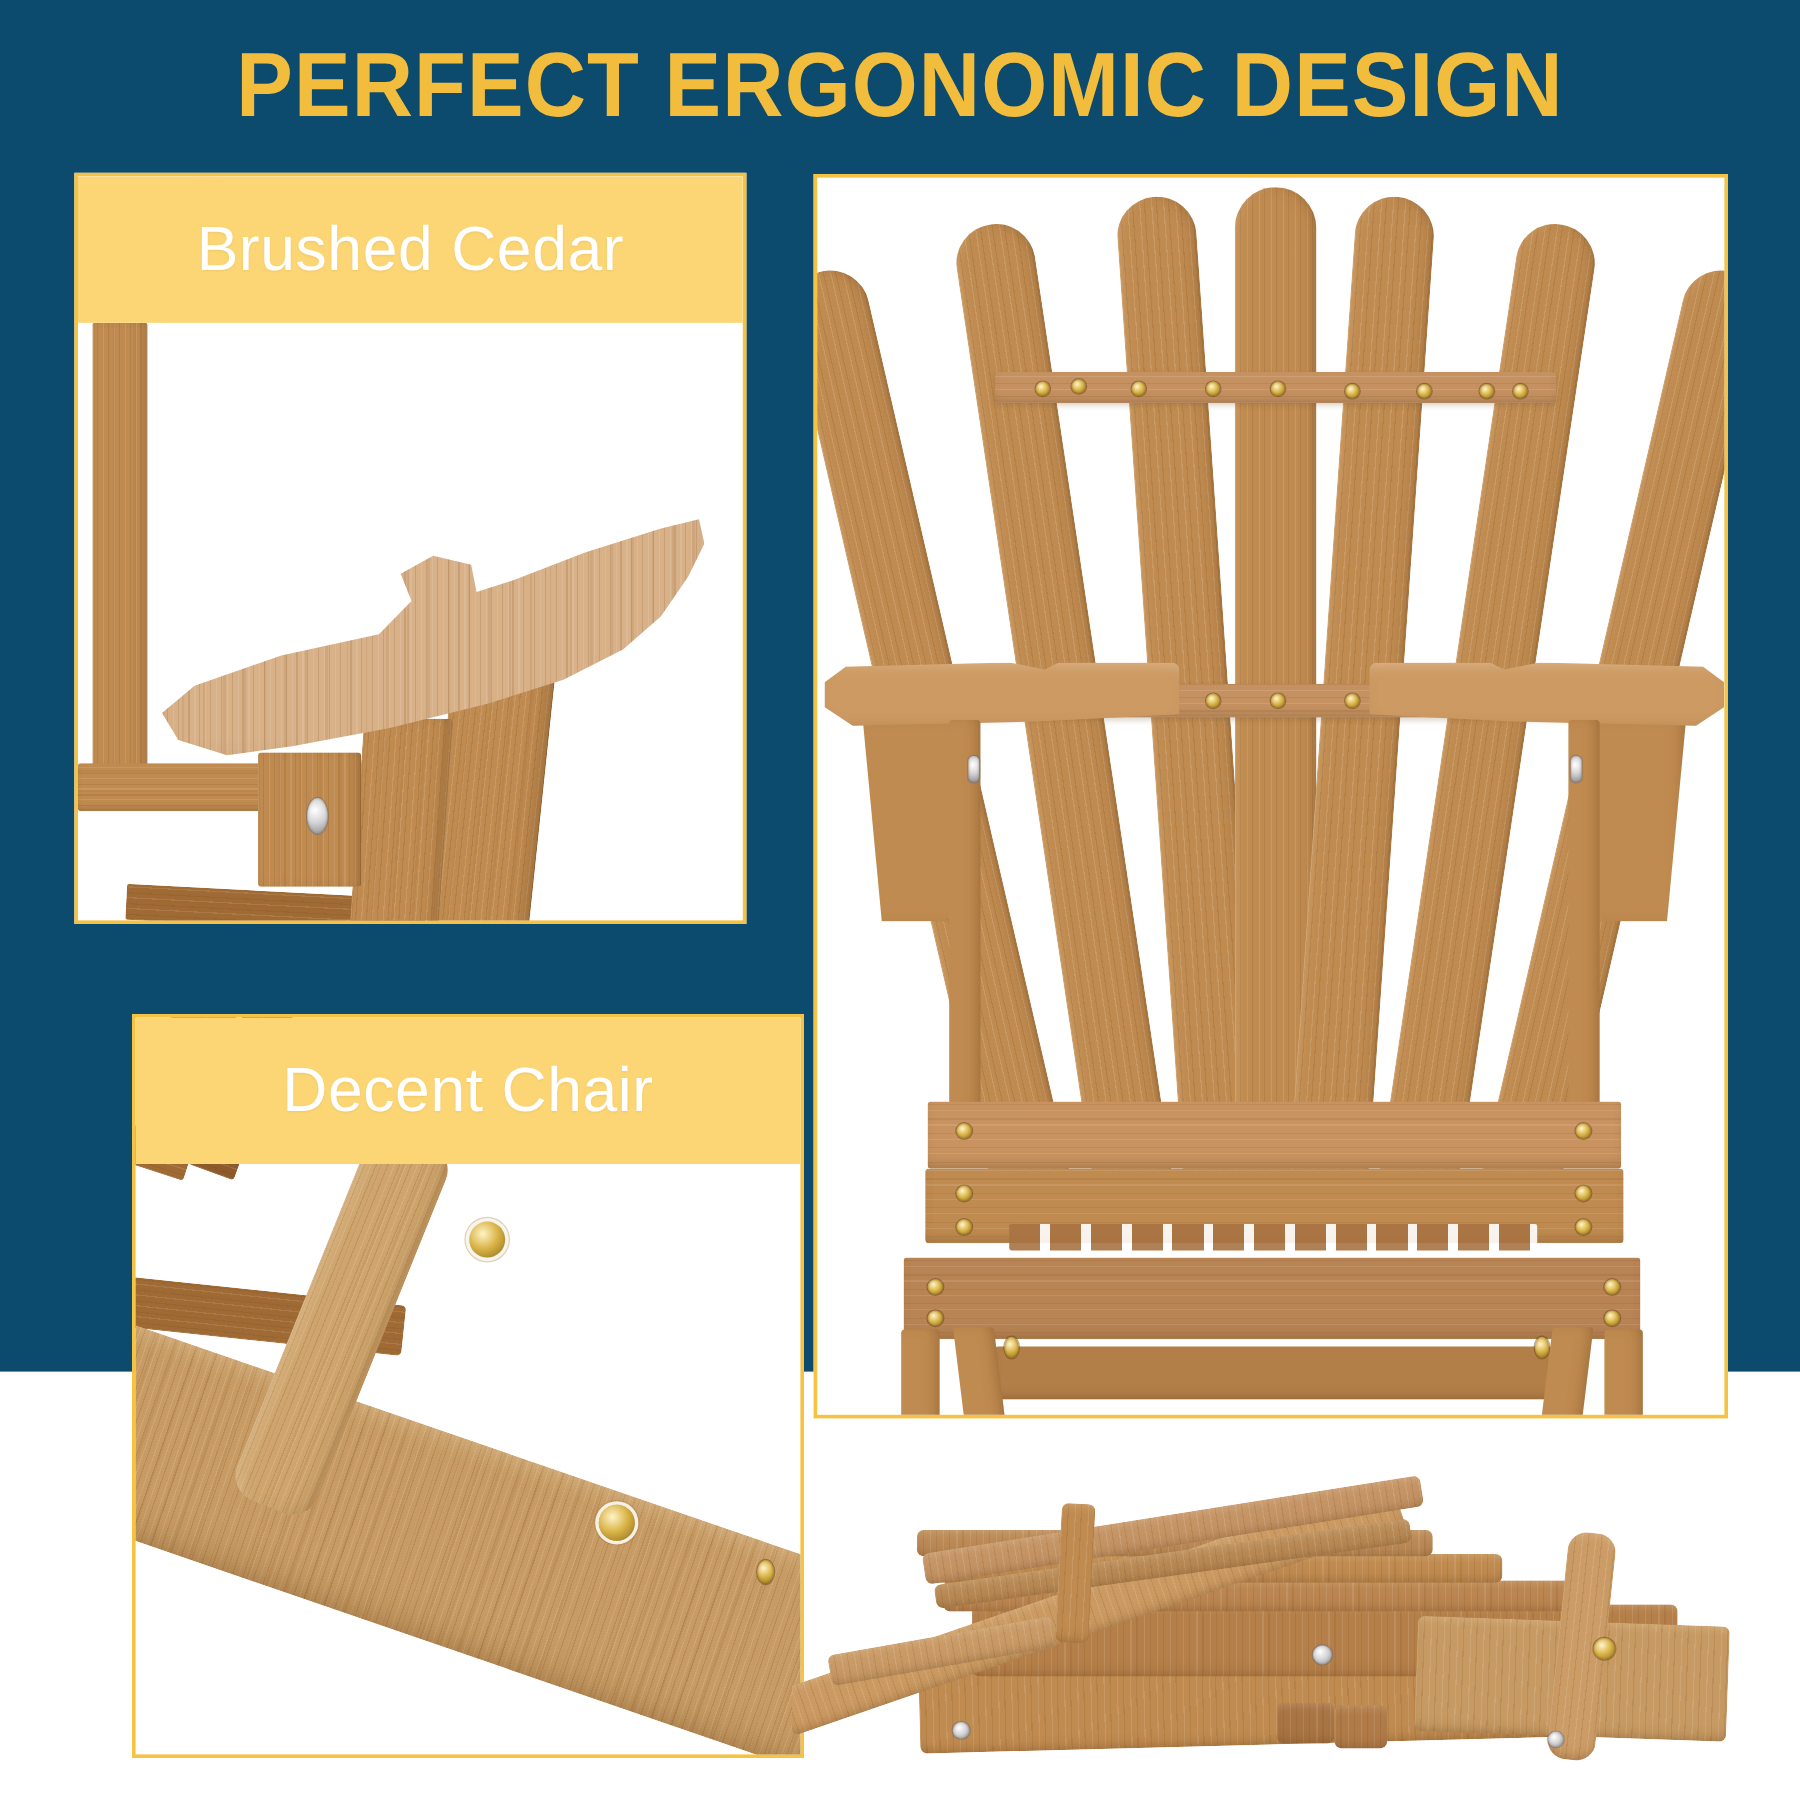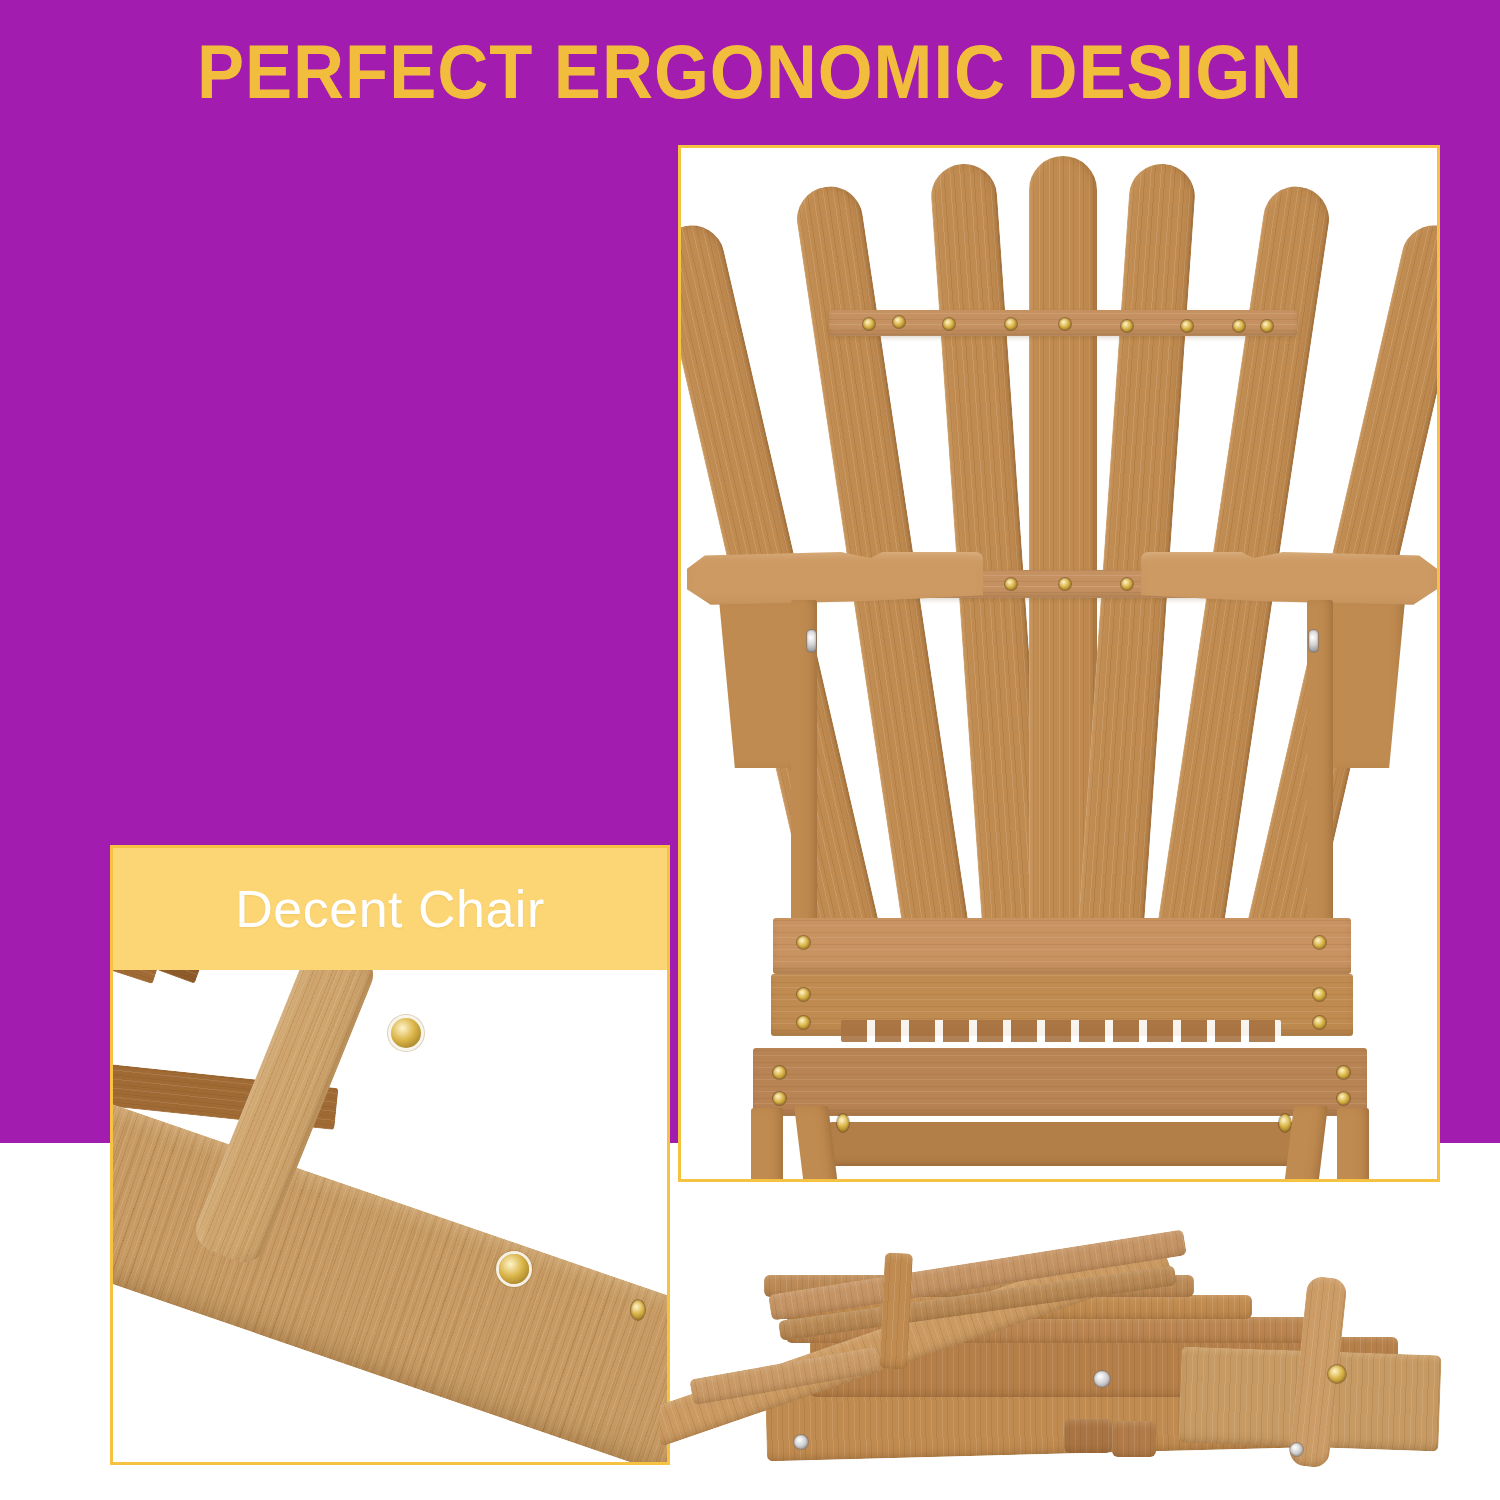--- a/index.html
+++ b/index.html
@@ -7,21 +7,21 @@
   html, body {
     width:1500px; height:1500px;
     background:#ffffff;
     font-family:"Liberation Sans", sans-serif;
     overflow:hidden;
   }
 
   #page {
     position:relative;
     width:1500px; height:1143px;
-    background:#a21caf;
+    background:#0c4a6e;
   }
 
   
   #headline {
     position:absolute;
     left:0; top:34px;
     width:1500px;
     text-align:center;
     font-size:76px;
     font-weight:bold;
@@ -297,20 +297,38 @@
                inset 0 6px 10px -6px rgba(255,244,222,.3);
   }
 </style>
 </head>
 <body>
 
 <div id="page">
 
   <div id="headline">PERFECT ERGONOMIC DESIGN</div>
 
+  <div class="panel" id="panel-brushed-cedar">
+
+    <div class="stage">
+      <div class="wood mid bc-post"></div>
+      <div class="wood horiz mid bc-rail"></div>
+      <div class="wood horiz dark bc-rail2"></div>
+      <div class="wood mid bc-leg2"></div>
+      <div class="wood mid bc-leg"></div>
+      <div class="wood mid bc-bracket"></div>
+      <div class="bc-arm-edge"></div>
+      <div class="wood bc-arm"></div>
+      <div class="screw silver" style="left:191px;top:518px;width:17px;height:30px;border-radius:50%;"></div>
+    </div>
+
+    <div class="banner">
+      <span class="banner-text">Brushed Cedar</span>
+    </div>
+  </div>
 
   <div class="panel" id="panel-decent-chair">
 
     <div class="stage">
       <div class="wood dark dc-topbar"></div>
       <div class="wood deep dc-topbar2"></div>
       <div class="wood horiz dc-ledge"></div>
       <div class="wood dc-beam"></div>
       <div class="wood dc-brace"></div>
       <div class="screw washer" style="left:278px;top:170px;width:30px;height:30px;"></div>

